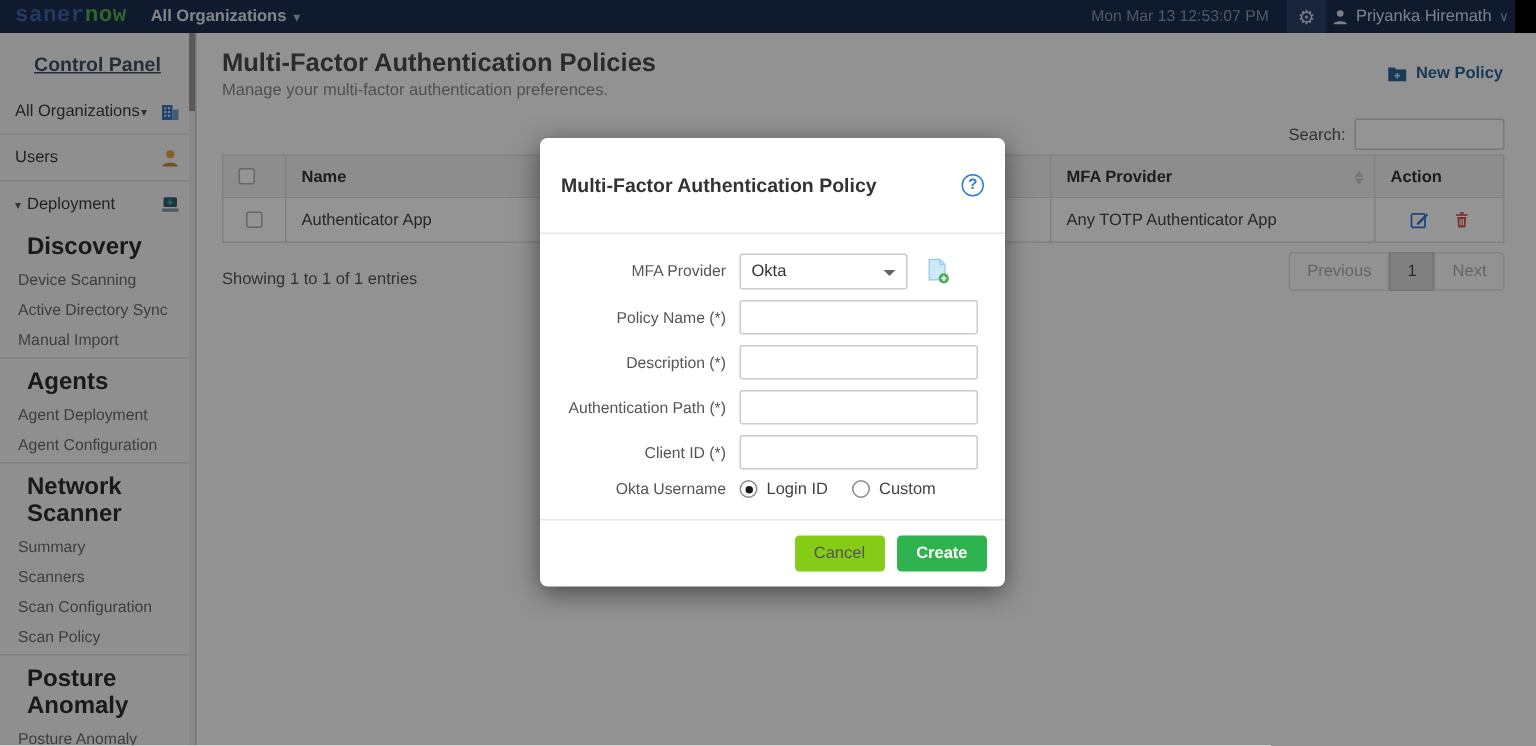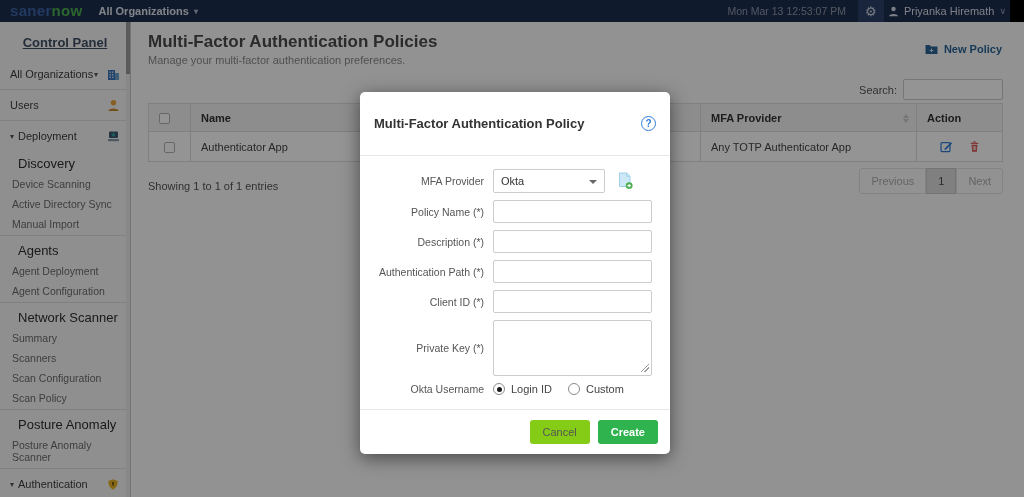--- a/index.html
+++ b/index.html
@@ -2,21 +2,21 @@
 <html><head>
 <meta charset="utf-8">
 <style>
   html,body{margin:0;padding:0;width:1024px;height:497px;overflow:hidden;
     font-family:"Liberation Sans",sans-serif;background:#fff;position:relative;}
   *{box-sizing:border-box;}
 
   
   .topbar{position:absolute;top:0;left:0;width:1024px;height:22px;background:#1d2e4e;
     display:flex;align-items:center;z-index:10;}
-  .logo{font-weight:bold;font-size:15px;margin-left:10px;letter-spacing:.3px;line-height:22px;}
+  .logo{font-weight:bold;font-size:15px;margin-left:10px;letter-spacing:.3px;line-height:22px;font-family:Liberation Mono, monospace;}
   .logo .saner{color:#3c63a8;}
   .logo .now{color:#4caf50;}
   .org-sel{color:#dfe3ea;font-size:11px;font-weight:bold;margin-left:16px;display:flex;align-items:center;gap:5px;cursor:pointer;}
   .org-sel .caret{font-size:8px;color:#aeb8c9;}
   .topbar-right{margin-left:auto;display:flex;align-items:center;height:100%;}
   .clock{color:#8f98a8;font-size:10.5px;margin-right:12px;}
   .gear-box{width:26px;height:22px;background:#2c4068;display:flex;align-items:center;justify-content:center;
     color:#cfd6e4;font-size:13px;cursor:pointer;}
   .user-chip{color:#d8dde8;font-size:11px;display:flex;align-items:center;gap:5px;padding:0 4px;cursor:pointer;}
   .user-chip .chev{font-size:9px;color:#9aa5b8;}
@@ -26,21 +26,21 @@
   .sidebar{position:absolute;top:22px;left:0;width:131px;height:475px;background:#f7f7f7;
     border-right:1px solid #c6c6c6;z-index:5;overflow:hidden;}
   .sb-scrolltrack{position:absolute;top:0;right:0;width:4px;height:100%;background:#ebebeb;}
   .sb-thumb{position:absolute;top:0;right:0;width:4px;height:52px;background:#9c9c9c;}
   .sb-title{text-align:center;font-size:13px;font-weight:bold;color:#3f4f63;padding:13px 0 10px;text-decoration:underline;}
   .sb-row{display:flex;align-items:center;font-size:11px;color:#3c3c3c;padding:7px 10px 7px 10px;cursor:pointer;}
   .sb-row .lbl{flex:1;}
   .sb-row .tri{font-size:8px;color:#555;margin-right:4px;}
   .sb-icon{width:14px;height:14px;flex-shrink:0;margin-left:4px;display:flex;align-items:center;justify-content:center;}
   .sb-div{border-top:1px solid #ddd;margin:1px 0;}
-  .sb-group{font-size:13px;font-weight:normal;color:#2e2e2e;padding:6px 8px 3px 18px;cursor:pointer;}
+  .sb-group{font-size:16px;font-weight:bold;color:#2e2e2e;padding:6px 8px 3px 18px;cursor:pointer;}
   .sb-sub{font-size:10.5px;color:#6b6b6b;padding:4px 8px 4px 12px;cursor:pointer;}
 
   
   .main{position:absolute;top:22px;left:132px;width:892px;height:475px;background:#fcfcfc;}
   .page-title{position:absolute;top:10px;left:16px;font-size:17px;font-weight:bold;color:#4a4a4a;}
   .page-sub{position:absolute;top:32px;left:16px;font-size:11px;color:#8a8a8a;}
   .new-policy{position:absolute;top:21px;right:22px;display:flex;align-items:center;gap:6px;
     color:#2a6496;font-weight:bold;font-size:11px;cursor:pointer;}
   .search-row{position:absolute;top:57px;right:21px;display:flex;align-items:center;gap:6px;}
   .search-row label{font-size:11px;color:#555;}
@@ -308,26 +308,20 @@
       <input type="text" style="">
     </div>
     <div class="frow">
       <span class="flabel">Authentication Path (*)</span>
       <input type="text" style="">
     </div>
     <div class="frow">
       <span class="flabel">Client ID (*)</span>
       <input type="text" style="">
     </div>
-    <div class="frow">
-      <span class="flabel">Private Key (*)</span>
-      <div class="ta-wrap">
-          <textarea style=""></textarea>
-        </div>
-    </div>
 
     <div class="radio-row">
       <span class="flabel">Okta Username</span>
       <span class="radio checked"></span>
       <span class="radio-label">Login ID</span>
       <span class="radio"></span>
       <span class="radio-label">Custom</span>
     </div>
   </div>
 

